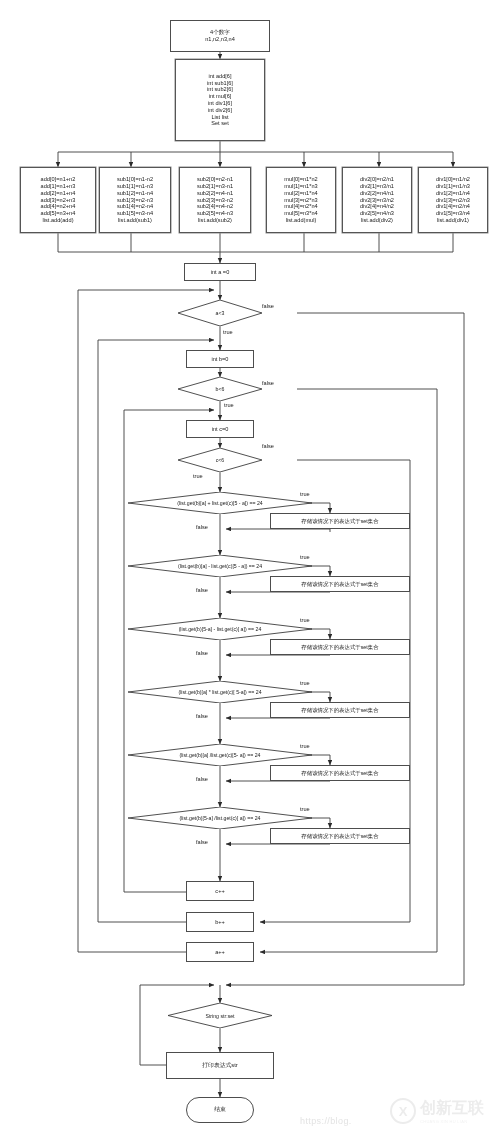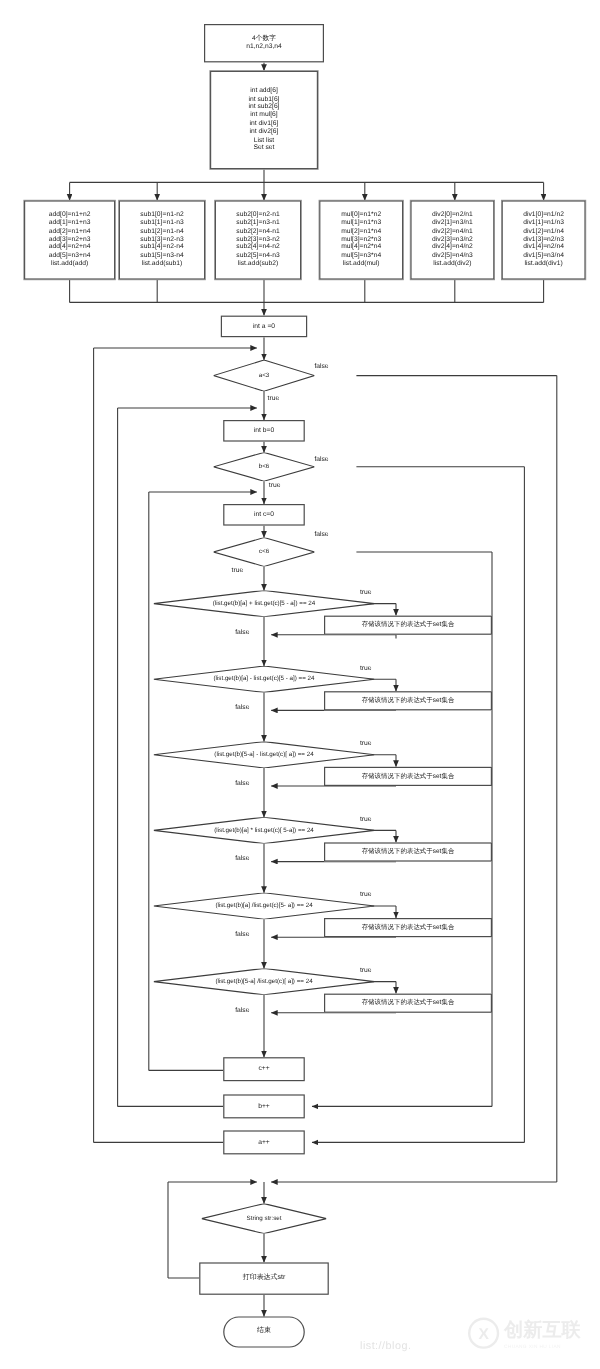--- a/index.html
+++ b/index.html
@@ -305,21 +305,21 @@
     <svg width="104" height="25">
         <polygon points="52,0 104,12.5 52,25 0,12.5" fill="#fff" stroke="#3c3c3c" stroke-width="0.9"></polygon>
       </svg>
     <div class="dtext">String str:set</div>
   </div>
 
   <div class="node rect txt" style="left:166px;top:1052px;width:108px;height:27px;font-size:5.8px;">打印表达式str</div>
 
   <div class="node term txt" style="left:186px;top:1097px;width:68px;height:26px;font-size:5.8px;">结束</div>
 
-  <div class="watermark" style="left:300px;top:1116px;">list://blog.</div>
+  <div class="watermark" style="left:300px;top:1116px;">https://blog.</div>
   <div class="wm-logo" style="left:390px;top:1098px;">
     <div class="wm-circle">X</div>
     <div>
       <div class="wm-cn">创新互联</div>
       <div class="wm-en">CHUANG XIN HU LIAN</div>
     </div>
   </div>
 
 </div>
 

